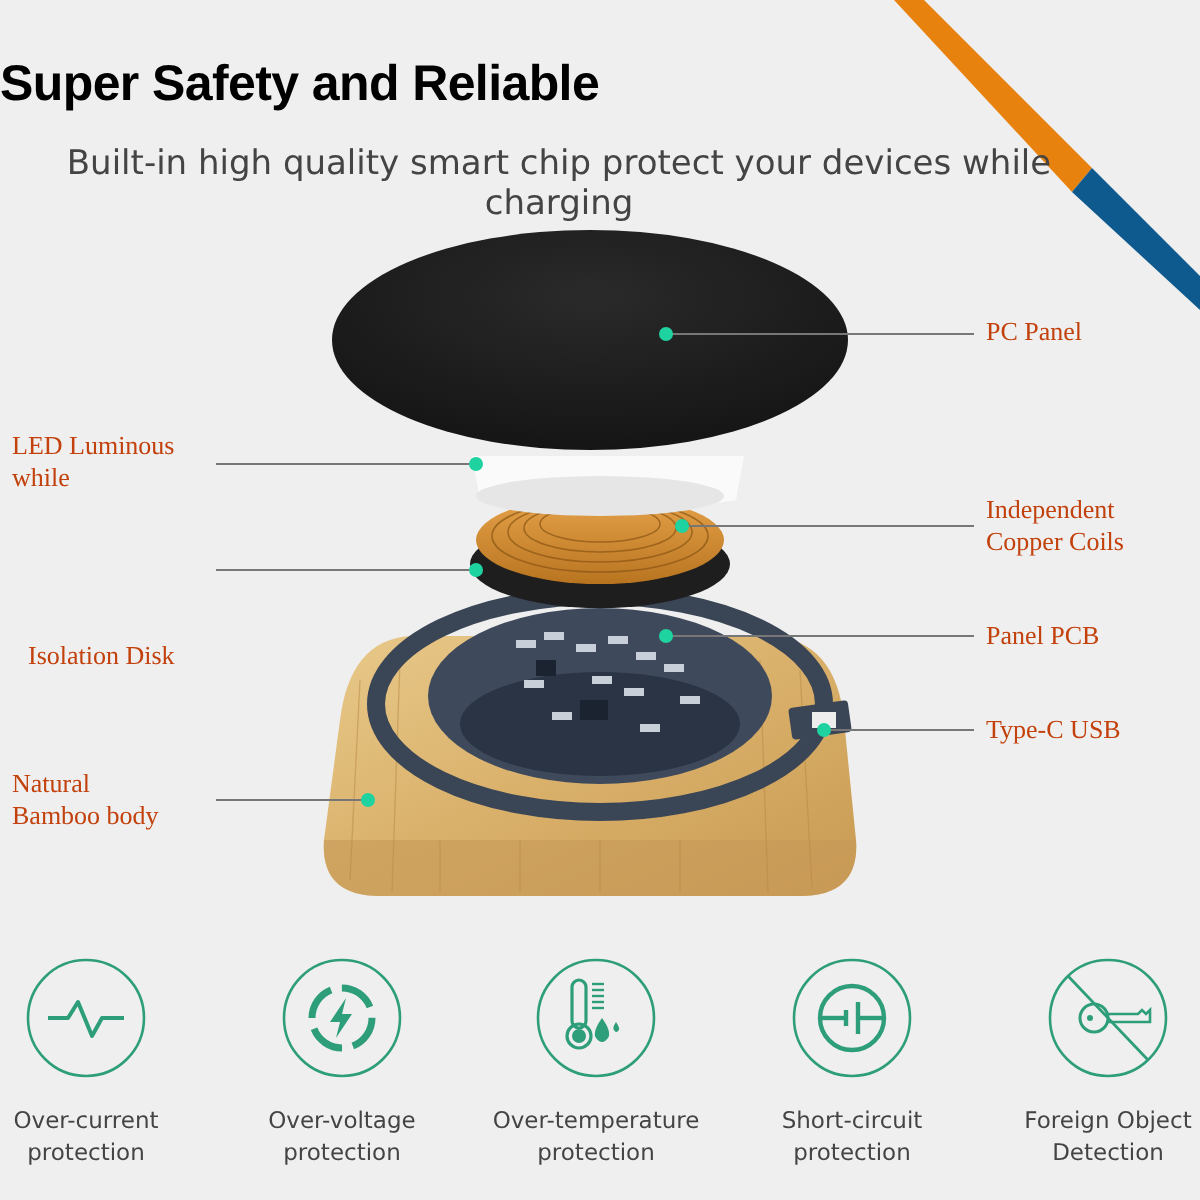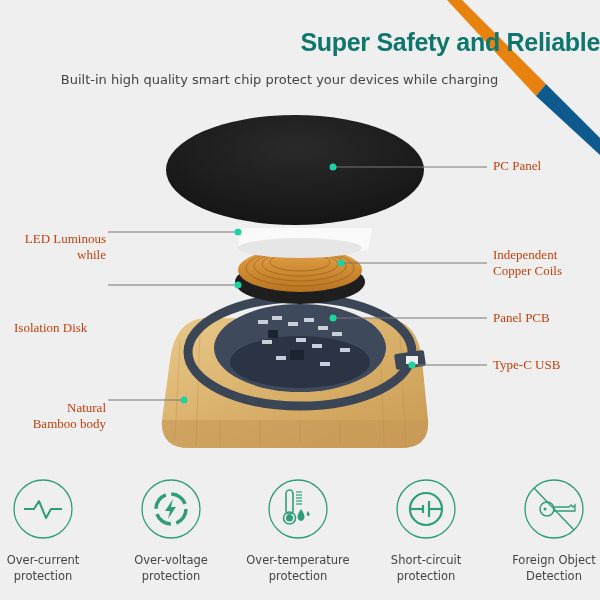--- a/index.html
+++ b/index.html
@@ -1,22 +1,22 @@
 <!DOCTYPE html>
 <html><head>
 <meta charset="utf-8">
 <style>
   html, body { margin:0; padding:0; }
   body { width:600px; height:600px; background:#efefef; position:relative; overflow:hidden; font-family:"Liberation Sans", sans-serif; color:#333; }
   .stripe { position:absolute; left:0; top:0; width:600px; height:160px; pointer-events:none; }
-  .title { position:absolute; left:0; width:600px; top:28px; text-align:right; font-size:25px; font-weight:bold; color:#0f766e; letter-spacing:-0.3px; }
-  .subtitle { position:absolute; left:0; width:559px; top:72px; text-align:center; font-size:13px; color:#444; font-family:"DejaVu Sans", sans-serif; }
+  .title { position:absolute; left:0; width:600px; top:28px; text-align:left; font-size:25px; font-weight:bold; color:#000000; letter-spacing:-0.3px; }
+  .subtitle { position:absolute; left:0; width:559px; top:72px; text-align:center; font-size:17px; color:#444; font-family:"DejaVu Sans", sans-serif; }
   .illus { position:absolute; left:0; top:0; width:600px; height:470px; }
   .lbl { position:absolute; font-family:Liberation Serif, serif; font-size:13px; color:#c2410c; line-height:16px; }
-  .lbl.center { text-align:right;margin-top:16px; }
+  .lbl.center { text-align:left; }
   .icons { position:absolute; left:0; top:478px; width:532px; height:122px; }
   .icon-item { position:absolute; top:0; width:128px; text-align:center; }
   .icon-circle { display:block; margin:0 auto; }
   .icon-text { margin-top:12px; font-family:"DejaVu Sans", sans-serif; font-size:11.5px; color:#444; line-height:16px; }
 </style>
 </head>
 <body>
 
 <svg class="stripe" viewBox="0 0 600 160">
   <polygon points="447,0 462,0 546,84 536,96" fill="#e8820e"></polygon>

